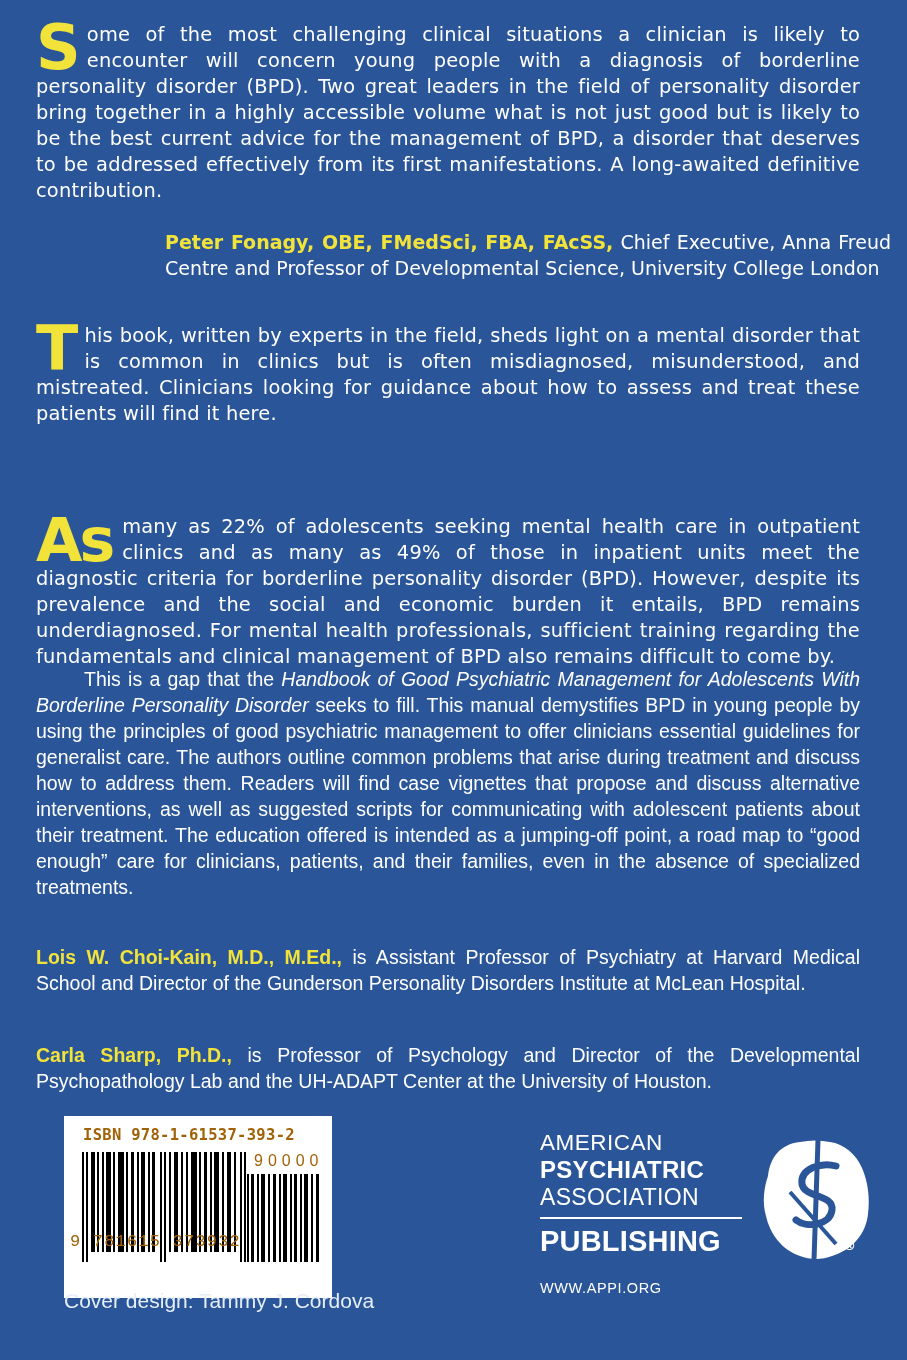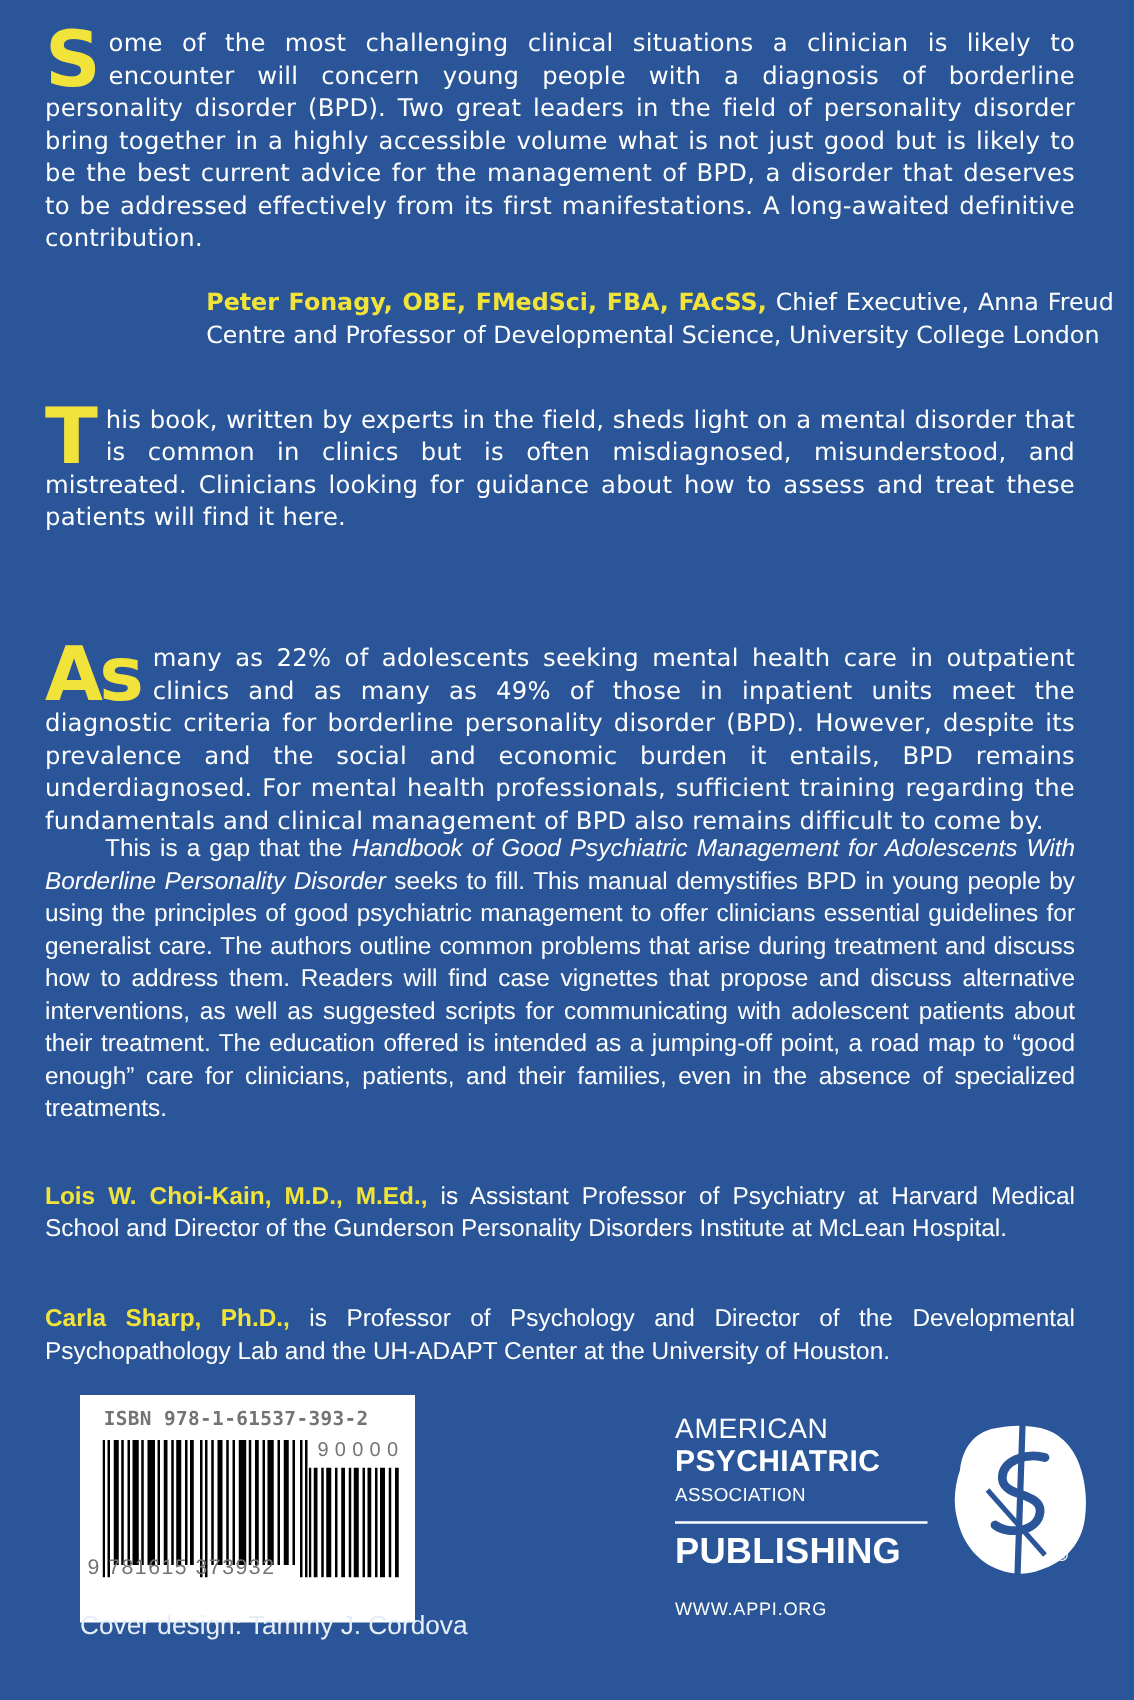--- a/index.html
+++ b/index.html
@@ -33,48 +33,48 @@
       font-family: "Liberation Sans", sans-serif;
       font-size: 19.5px; line-height: 26px; text-align: justify; margin: 0;
       transform-origin: left top;
     }
     .cond .name { font-weight: bold; }
     .indent { text-indent: 48px; }
 
     
     .barcode-box {
       position: absolute; left: 64px; top: 1116px; width: 268px; height: 182px;
-      background: #ffffff; color: #737373;
+      background: #ffffff; color: #a16207;
     }
     .isbn-label {
       position: absolute; left: 19px; top: 10px;
       font-family: "DejaVu Sans Mono", monospace; font-weight: bold;
       font-size: 15.5px; letter-spacing: 0.3px;
     }
     .bars { position: absolute; left: 18px; top: 36px; width: 166px; height: 110px; }
     .bars2 { position: absolute; left: 183px; top: 58px; width: 76px; height: 88px; }
     .ean-digits {
-      position: absolute; left: 6px; top: 128px;
-      font-family: Liberation Sans, sans-serif; font-size: 17px; letter-spacing: 1.2px;
+      position: absolute; left: 6px; top: 116px;
+      font-family: Liberation Mono, monospace; font-size: 17px; letter-spacing: 1.2px;
       background: transparent;
     }
     .addon-digits {
       position: absolute; left: 190px; top: 36px;
       font-family: "Liberation Sans", sans-serif; font-size: 16px; letter-spacing: 5px;
     }
     .credit {
       position: absolute; left: 64px; top: 1289px;
       font-family: "Liberation Sans", sans-serif; font-size: 21px; color: #e6eef8;
     }
 
     
     .apa-text { position: absolute; left: 540px; top: 1130px; width: 202px; text-align: left; }
     .apa-line1 { font-family: "Liberation Sans", sans-serif; font-size: 22.5px; letter-spacing: 0.5px; line-height: 26px; }
     .apa-line2 { font-family: "Liberation Sans", sans-serif; font-weight: bold; font-size: 24px; line-height: 28px; letter-spacing: 0.3px; }
-    .apa-line3 { font-family: "Liberation Sans", sans-serif; font-size: 15px; line-height: 26px; letter-spacing: 0.3px; }
+    .apa-line3 { font-family: "Liberation Sans", sans-serif; font-size: 23px; line-height: 26px; letter-spacing: 0.3px; }
     .apa-rule { height: 2px; background: #ffffff; margin: 7px 0 5px 0; }
     .apa-line4 { font-family: Liberation Sans, sans-serif; font-weight: bold; font-size: 29px; line-height: 34px; letter-spacing: 0.2px; }
     .apa-url { font-family: "Liberation Sans", sans-serif; font-size: 14.5px; line-height: 20px; margin-top: 20px; letter-spacing: 0.6px; }
     .emblem { position: absolute; left: 760px; top: 1136px; width: 112px; height: 128px; }
     .reg { position: absolute; left: 843px; top: 1238px; font-size: 13px; font-weight: bold; }
   </style>
 </head>
 <body>
 
 <div class="page">

